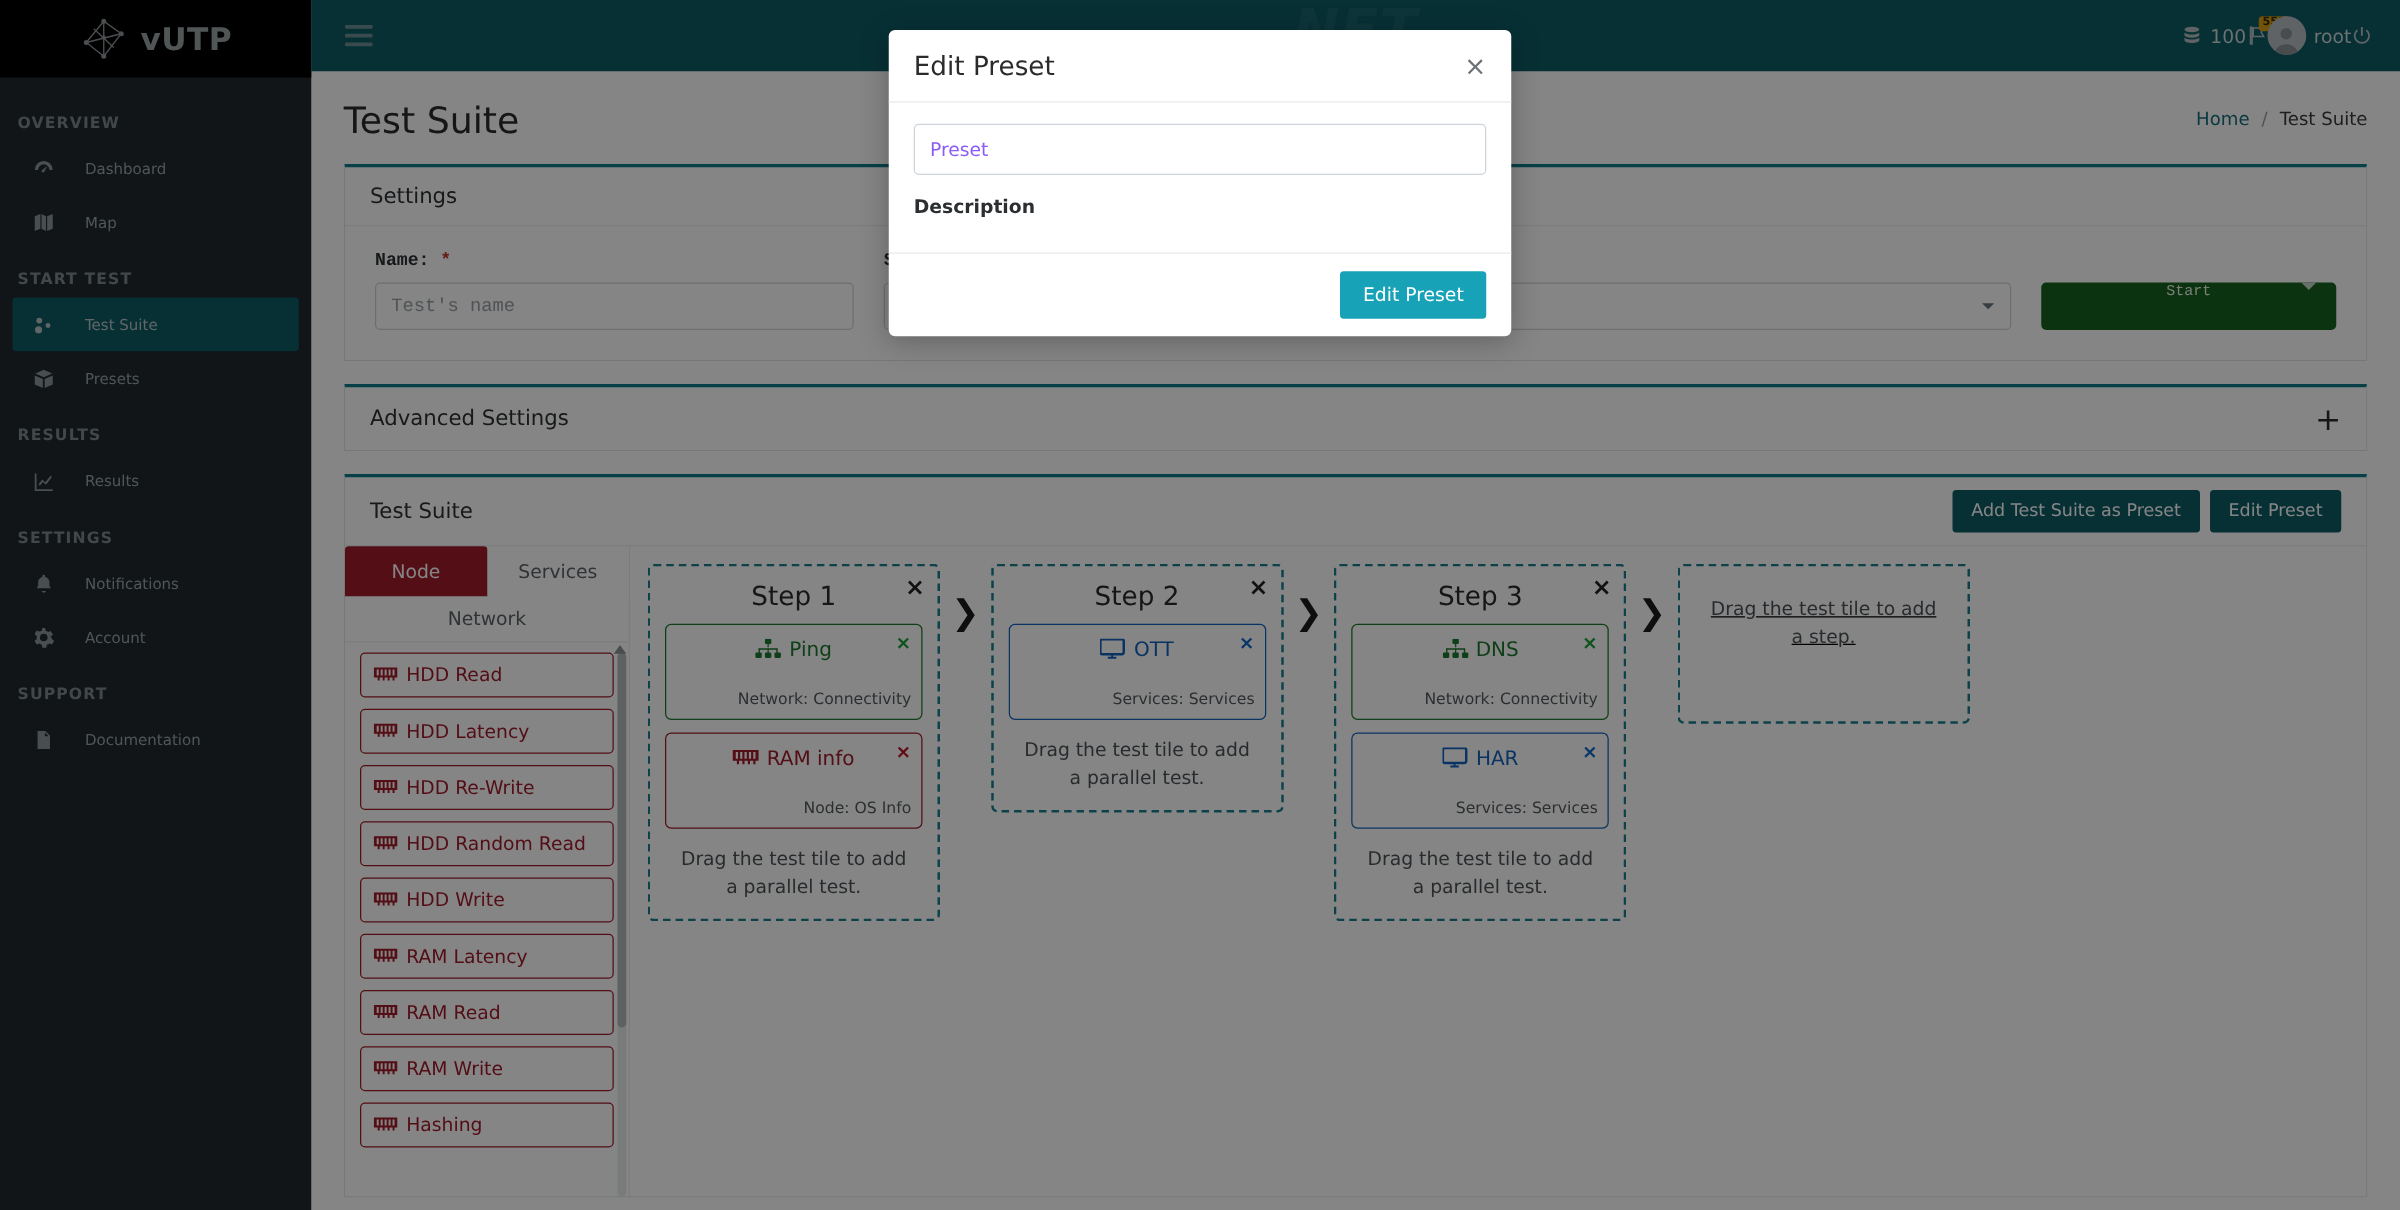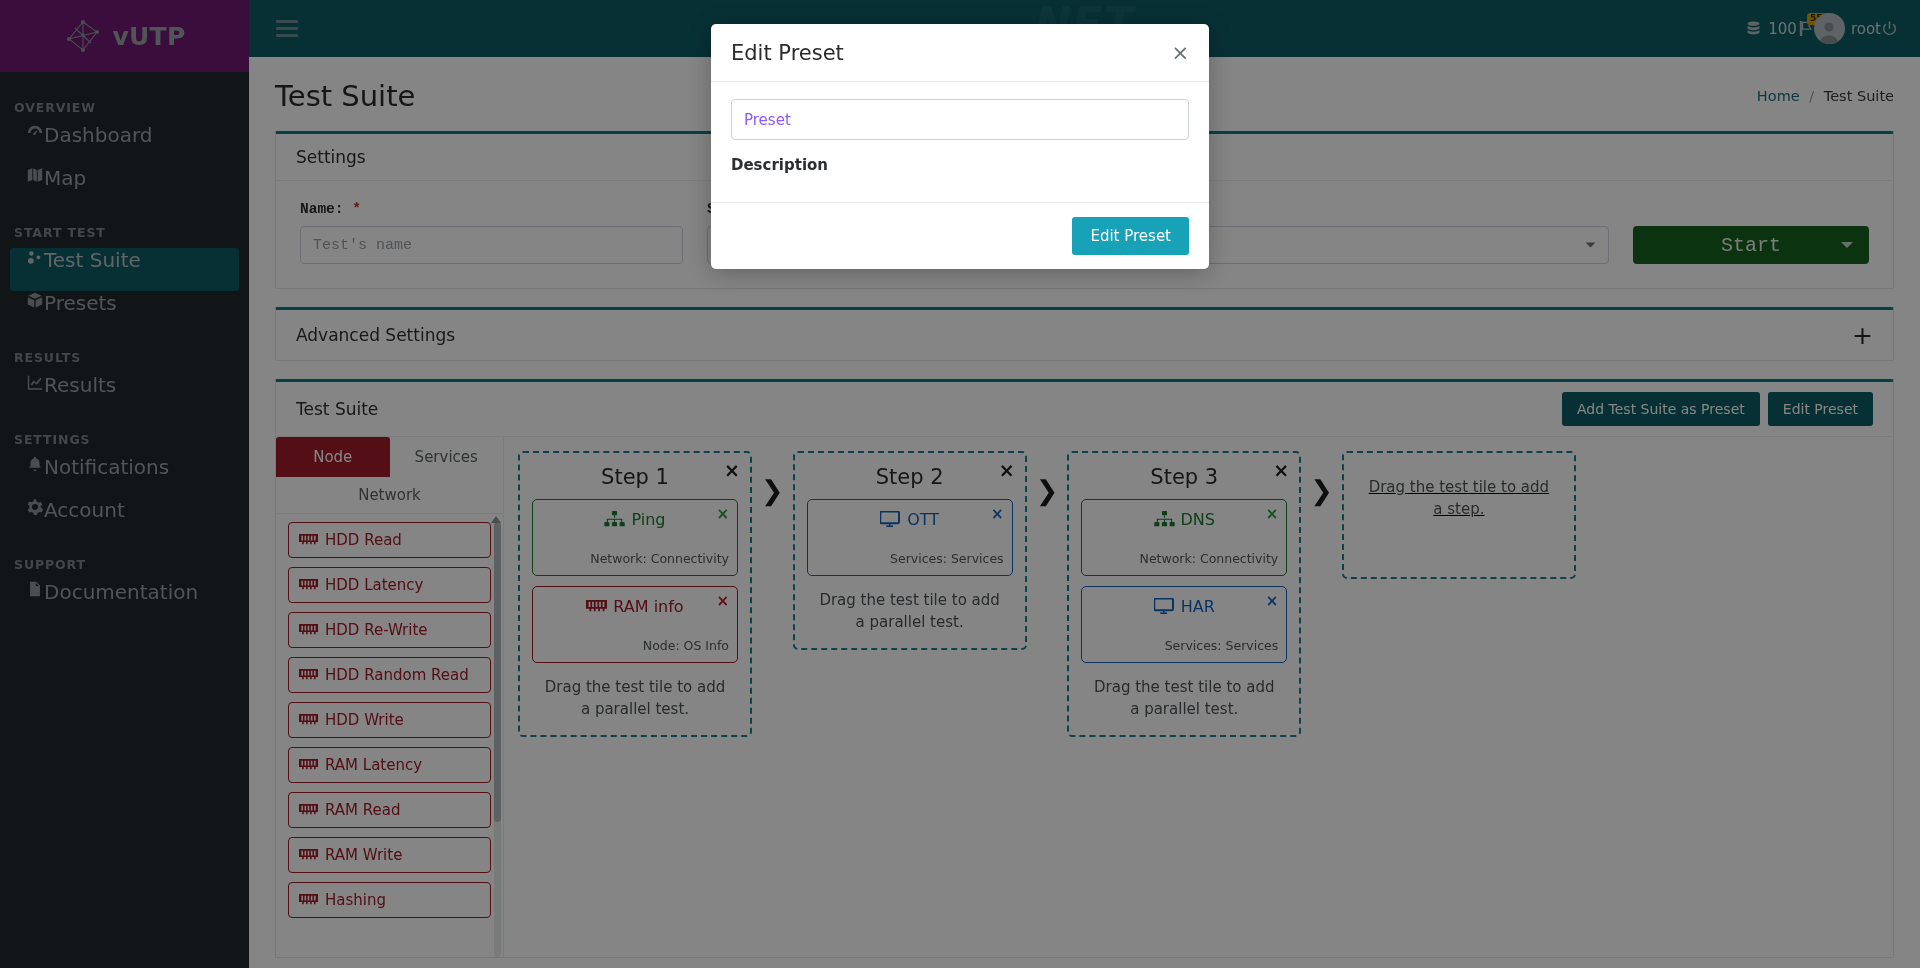--- a/index.html
+++ b/index.html
@@ -15,36 +15,36 @@
     position: absolute; inset: 0; background: rgba(0,0,0,0.48);
     z-index: 90;
   }
 
   
   .sidebar {
     position: absolute; left: 0; top: 0; width: 249px; height: 968px;
     background: #21292c; z-index: 10;
   }
   .brand {
-    height: 72px; background: #701a75; display: flex; align-items: center;
+    height: 62px; background: #000000; display: flex; align-items: center;
     justify-content: center; gap: 9px;
   }
   .brand-logo { width: 40px; height: 34px; display: block; }
   .brand-text {
     color: #9aa4a6; font-size: 25px; font-weight: 700; letter-spacing: .3px;
   }
   .nav { padding-top: 12px; }
   .nav-section {
     color: #7f8a8d; font-size: 12.5px; font-weight: 700; letter-spacing: .9px;
     padding: 16px 0 8px 14px;
   }
   .nav-item {
-    display: flex; gap: 0;
+    display: flex; align-items: center; gap: 24px;
     height: 43px; margin: 0 10px; padding-left: 16px; border-radius: 3px;
-    color: #9aa4a6; font-size: 20px; cursor: pointer;
+    color: #9aa4a6; font-size: 12px; cursor: pointer;
   }
   .nav-item.active { background: #0e5c66; color: #b9c2c4; }
   .nav-ico { width: 18px; height: 18px; flex: 0 0 18px; fill: #8d9699; }
   .nav-item.active .nav-ico { fill: #b9c2c4; }
 
   
   .topbar {
     position: absolute; left: 249px; top: 0; right: 0; height: 57px;
     background: #0e5c66; z-index: 10;
     display: flex; align-items: center;
@@ -112,22 +112,22 @@
     font-family: inherit; font-size: 15px; color: #8b5cf6; background: #fff;
   }
   .inp::placeholder { color: #9aa0a5; }
   .sel-wrap { position: relative; }
   .sel-wrap .chev {
     position: absolute; right: 12px; top: 50%; transform: translateY(-50%);
     pointer-events: none; width: 13px; height: 13px; fill: #6c757d;
   }
   .btn-start {
     background: #17621f; color: #e6efe7; height: 38px; min-width: 236px; border-radius: 4px;
-    border: none; display: flex; align-items: center; justify-content: center;
-    position: relative; font-size: 20px; cursor: pointer; font-family: inherit;
+    border: none; display: flex; align-items: flex-start; justify-content: center;
+    position: relative; font-size: 12px; cursor: pointer; font-family: inherit;
   }
   .btn-start .caret {
     position: absolute; right: 16px; width: 0; height: 0;
     border-left: 6px solid transparent; border-right: 6px solid transparent;
     border-top: 6px solid #c8d9ca;
   }
 
   
   .builder { display: flex; height: 520px; }
   .palette { width: 228px; border-right: 1px solid #eceeef; display: flex; flex-direction: column; }

